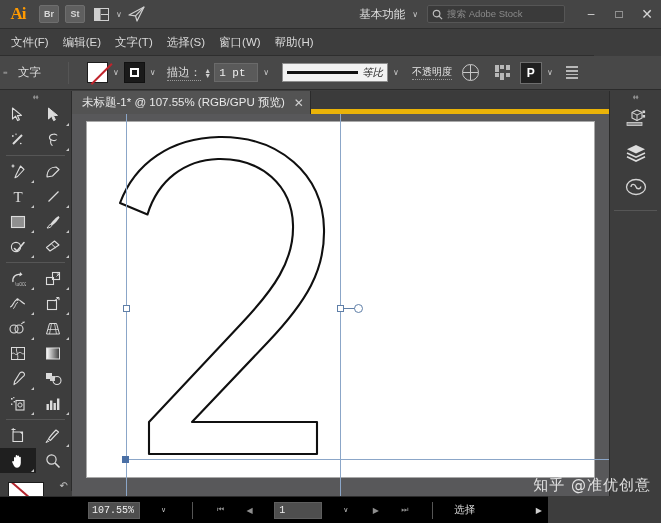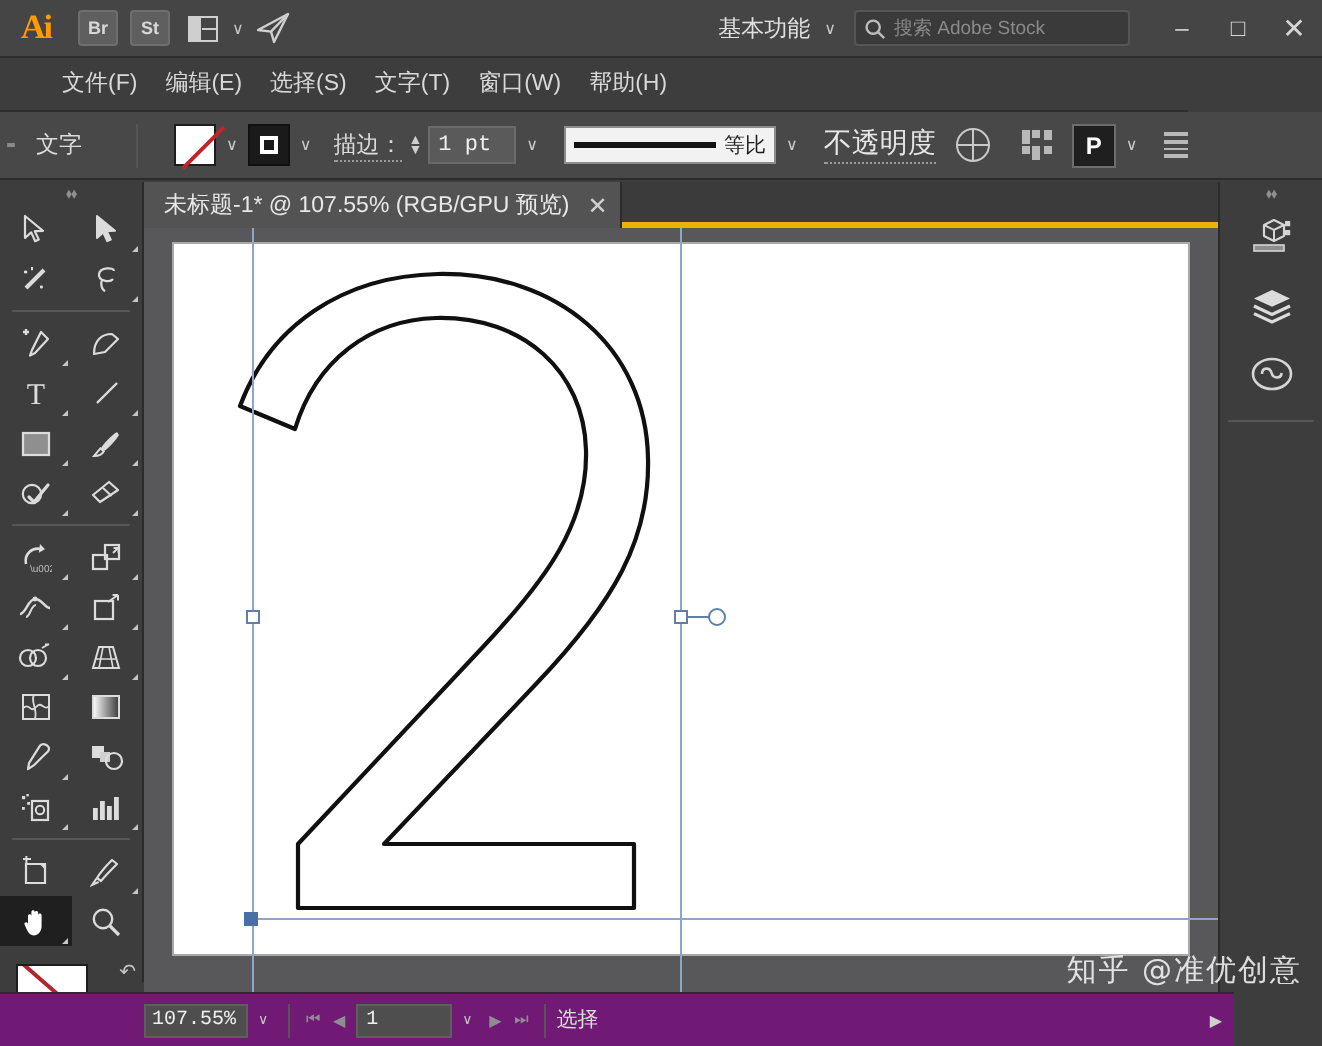--- a/index.html
+++ b/index.html
@@ -45,21 +45,21 @@
     display:flex; align-items:center; padding:0 4px; gap:4px; margin-right:12px;
   }
   .stock-search .ph { font-size:9.5px; color:#8a8a8a; white-space:nowrap; }
   .wbtn { width:28px; height:29px; display:flex; align-items:center; justify-content:center; color:#d6d6d6; font-size:12px; }
   .wbtn.close { font-size:14px; }
 
   
   .menubar {
     position:absolute; left:0; top:29px; width:594px; height:27px;
     background:#3d3d3d; display:flex; align-items:center;
-    padding-left:24px; border-bottom:1px solid #2e2e2e;
+    padding-left:4px; border-bottom:1px solid #2e2e2e;
   }
   .menuitem { padding:0 7px; font-size:11.5px; color:#d9d9d9; line-height:27px; white-space:nowrap; }
 
   
   .controlbar {
     position:absolute; left:0; top:56px; width:661px; height:34px;
     background:#484848; display:flex; align-items:center;
     border-bottom:1px solid #2b2b2b;
   }
   .cb-grip { width:10px; height:34px; display:flex; align-items:center; justify-content:center; color:#8a8a8a; font-size:8px; letter-spacing:-1px;}
@@ -83,43 +83,43 @@
   .numfield {
     width:44px; height:19px; background:#5a5a5a; border:1px solid #6a6a6a;
     font-size:11px; color:#f0f0f0; display:flex; align-items:center; padding-left:4px;
     font-family:"Liberation Mono", monospace;
   }
   .profile-box {
     width:106px; height:19px; background:#f2f2f2; border:1px solid #8d8d8d;
     display:flex; align-items:center; padding:0 4px; gap:4px;
   }
   .profile-line { flex:1; height:3px; background:#121212; }
-  .profile-txt { font-size:10.5px; color:#1e1e1e; white-space:nowrap; }
-  .opacity-lbl { font-size:14px; color:#e6e6e6; border-bottom:1px dotted #9a9a9a; }
+  .profile-txt { font-size:10.5px; color:#1e1e1e; white-space:nowrap;font-style:italic; }
+  .opacity-lbl { font-size:10px; color:#e6e6e6; border-bottom:1px dotted #9a9a9a; }
   .circ-icon {
     width:17px; height:17px; border-radius:50%; border:1.5px solid #c9c9c9; position:relative;
   }
   .circ-icon:before, .circ-icon:after {
     content:""; position:absolute; background:#c9c9c9;
   }
   .circ-icon:before { left:50%; top:0; width:1.2px; height:100%; margin-left:-0.6px;}
   .circ-icon:after { top:50%; left:0; height:1.2px; width:100%; margin-top:-0.6px;}
   .align-icon { display:grid; grid-template-columns:repeat(3,4px); gap:1.5px; }
   .align-icon b { display:block; height:4px; background:#b8b8b8; }
   .btn-active {
     width:22px; height:22px; background:#1f1f1f; border:1px solid #6d6d6d;
     display:flex; align-items:center; justify-content:center; color:#fff; font-size:12px; font-weight:bold;
   }
   .list-icon { display:flex; flex-direction:column; gap:2px; }
   .list-icon b { display:block; width:12px; height:1.6px; background:#b8b8b8; }
 
   
   .tabbar {
     position:absolute; left:72px; top:91px; width:537px; height:23px;
-    background:#3b3b3b; border-bottom:3px solid #eab308;
+    background:#3b3b3b; border-bottom:5px solid #eab308;
   }
   .doctab {
     position:absolute; left:0; top:0; height:23px; background:#535353;
     display:flex; align-items:center; padding:0 6px 0 10px; gap:9px;
     border-right:1px solid #2b2b2b;
   }
   .doctab .t { font-size:11.5px; color:#e8e8e8; white-space:nowrap; }
   .doctab .x { font-size:12px; color:#d0d0d0; }
 
   
@@ -188,23 +188,23 @@
     border-left:1px solid #2b2b2b;
   }
   .rp-handle { height:11px; display:flex; align-items:center; justify-content:center; color:#8f8f8f; font-size:7px; letter-spacing:-0.5px;}
   .rp-icon {
     height:34px; display:flex; align-items:center; justify-content:center; color:#d5d5d5;
   }
   .rp-sep { margin:6px 4px; height:1px; background:#565656; }
 
   
   .statusbar {
-    position:absolute; left:0; bottom:0; width:617px; height:27px;
-    background:#701a75; border-top:1px solid #2b2b2b;
-    display:flex; align-items:center; font-size:10.5px; color:#dcdcdc;
+    position:absolute; left:0; bottom:0; width:548px; height:27px;
+    background:#000000; border-top:1px solid #2b2b2b;
+    display:flex; align-items:center; font-size:10.5px; color:#dcdcdc;gap:16px;
   }
   .sb-left-pad { width:72px; height:27px; }
   .zoomfield {
     width:52px; height:17px; background:#4e4e4e; border:1px solid #5e5e5e;
     display:flex; align-items:center; padding-left:3px; font-size:10px;
     font-family:"Liberation Mono", monospace; color:#efefef;
   }
   .sb-caret { font-size:7px; color:#c4c4c4; padding:0 5px; }
   .navbtn { width:13px; text-align:center; color:#8e8e8e; font-size:8px; }
   .pagefield {
@@ -260,22 +260,22 @@
     </div>
 
     <div class="wbtn">–</div>
     <div class="wbtn">□</div>
     <div class="wbtn close">✕</div>
   </div>
 
   <div class="menubar">
     <div class="menuitem">文件(F)</div>
     <div class="menuitem">编辑(E)</div>
+    <div class="menuitem">文字(T)</div>
     <div class="menuitem">选择(S)</div>
-    <div class="menuitem">文字(T)</div>
     <div class="menuitem">窗口(W)</div>
     <div class="menuitem">帮助(H)</div>
   </div>
 
   <div class="controlbar">
     <div class="cb-grip">▪▪</div>
     <div class="cb-label">文字</div>
     <div class="cb-sep"></div>
 
     <div style="width:14px"></div>

